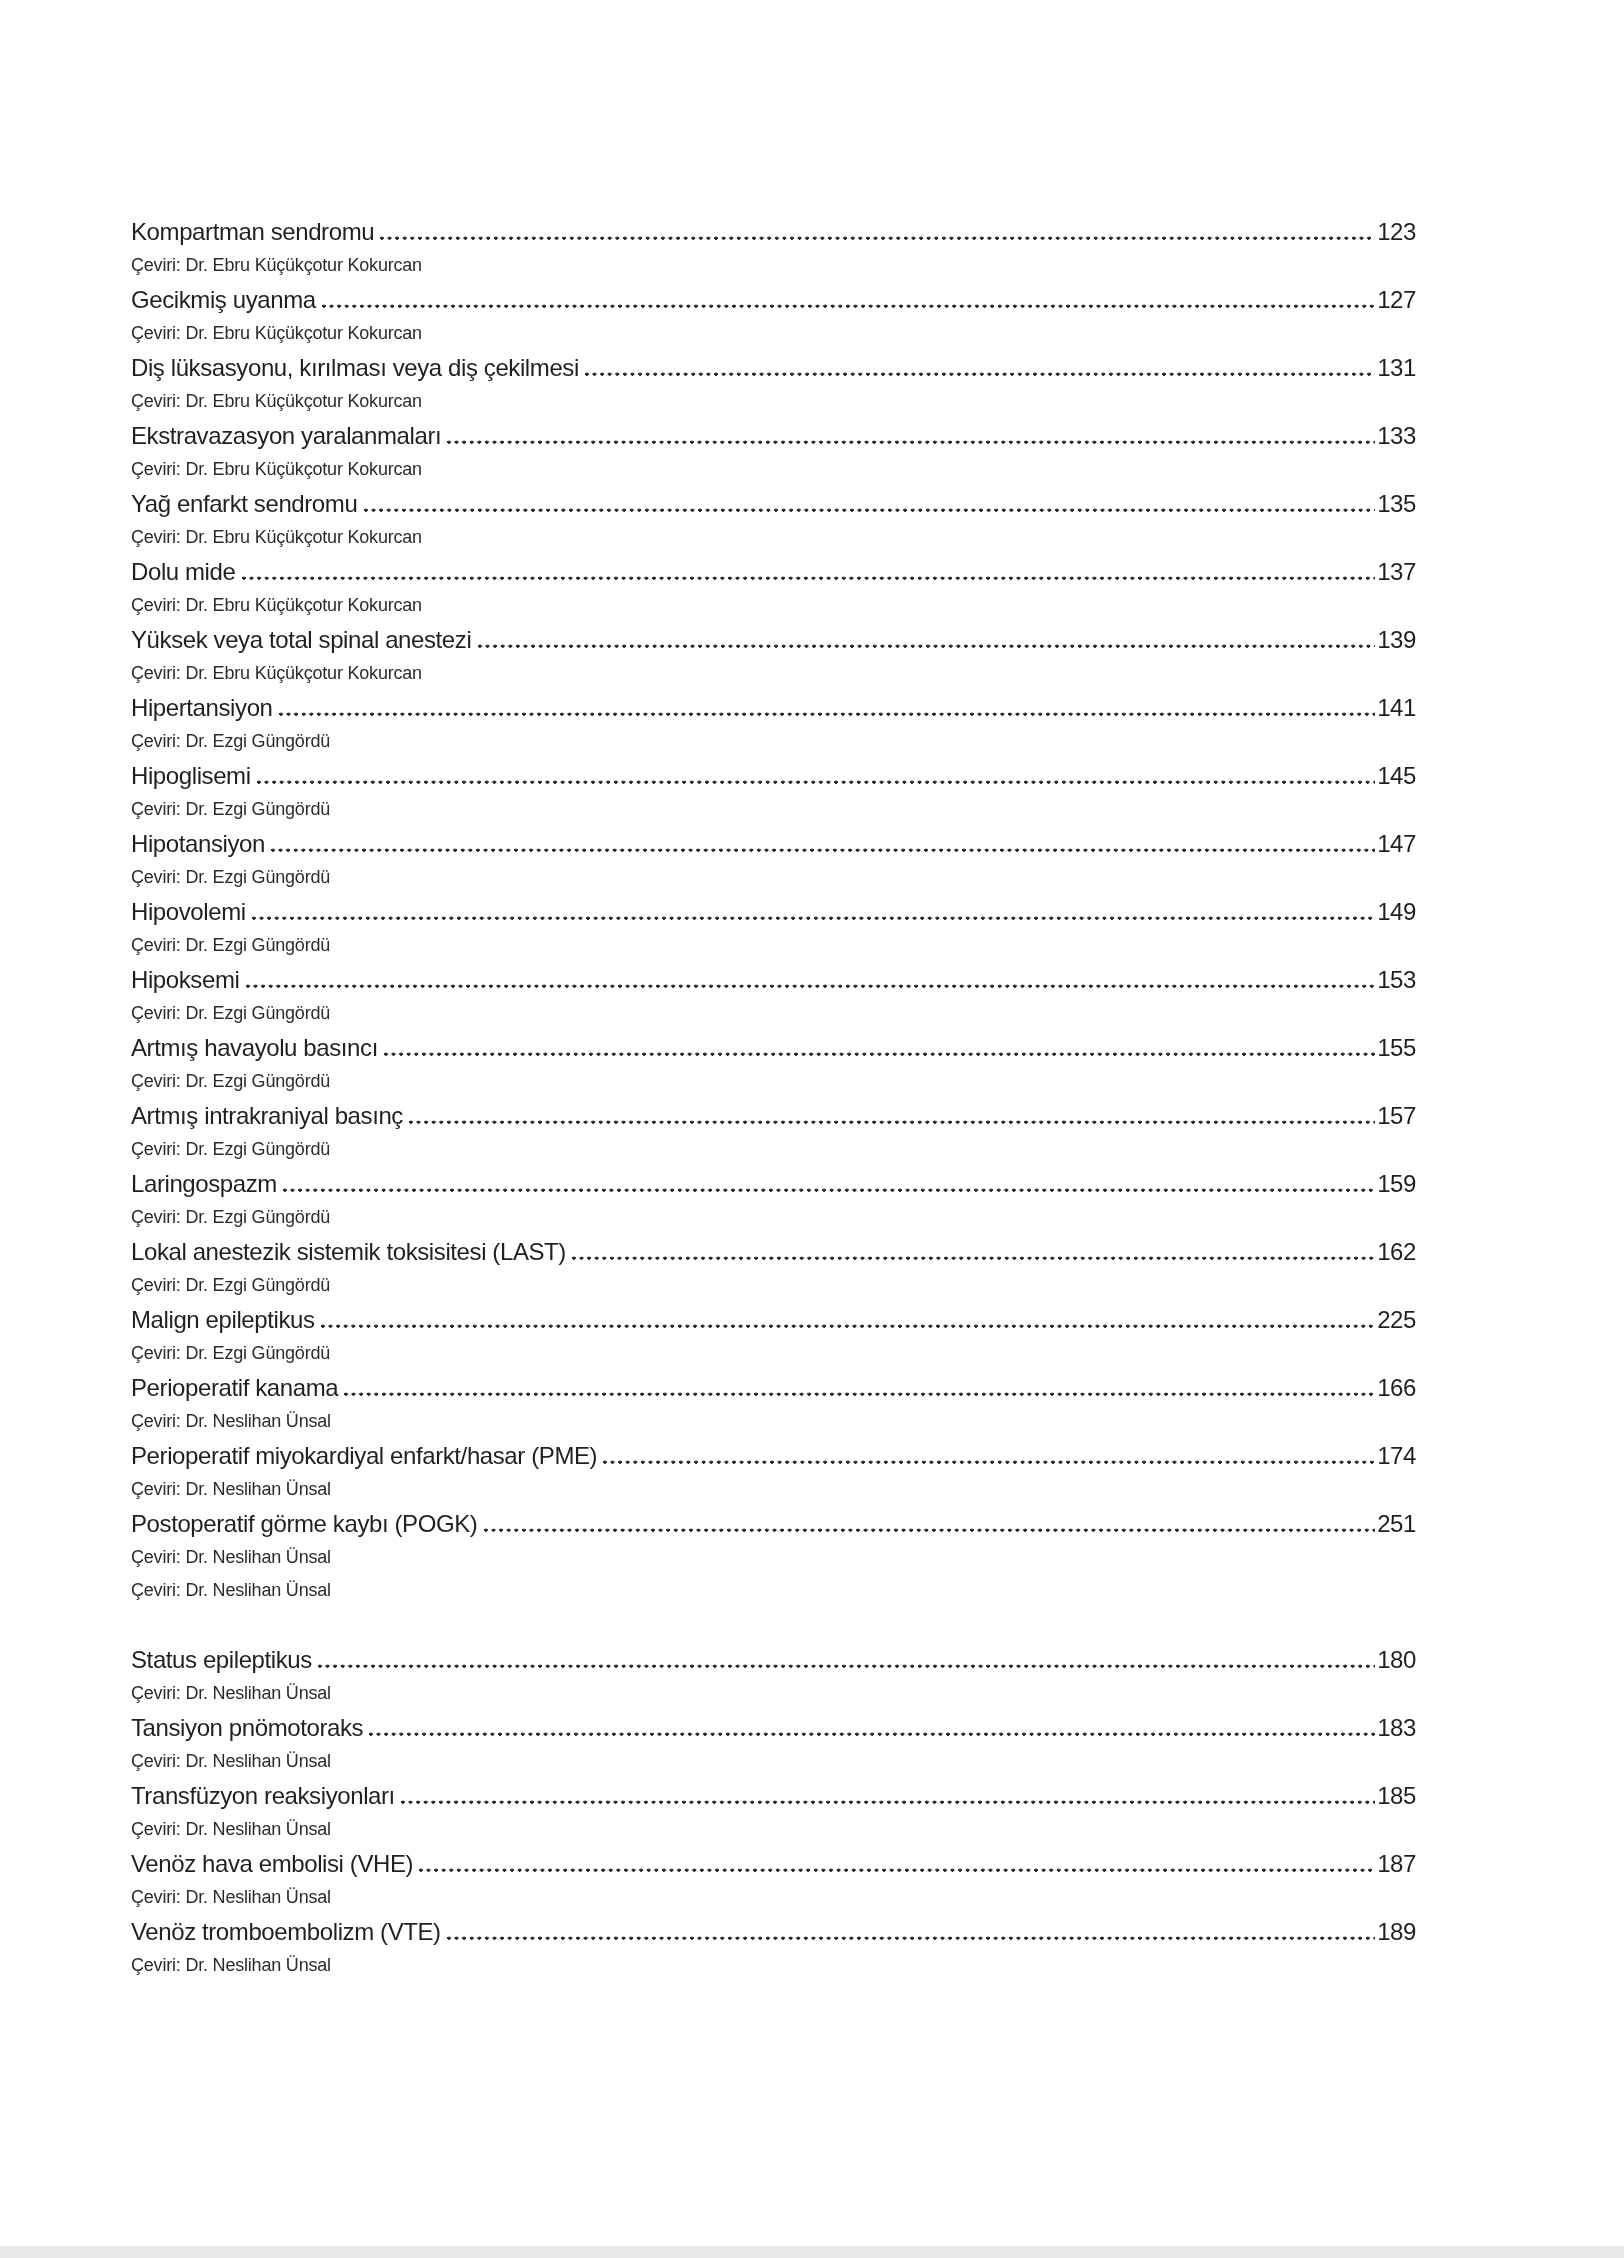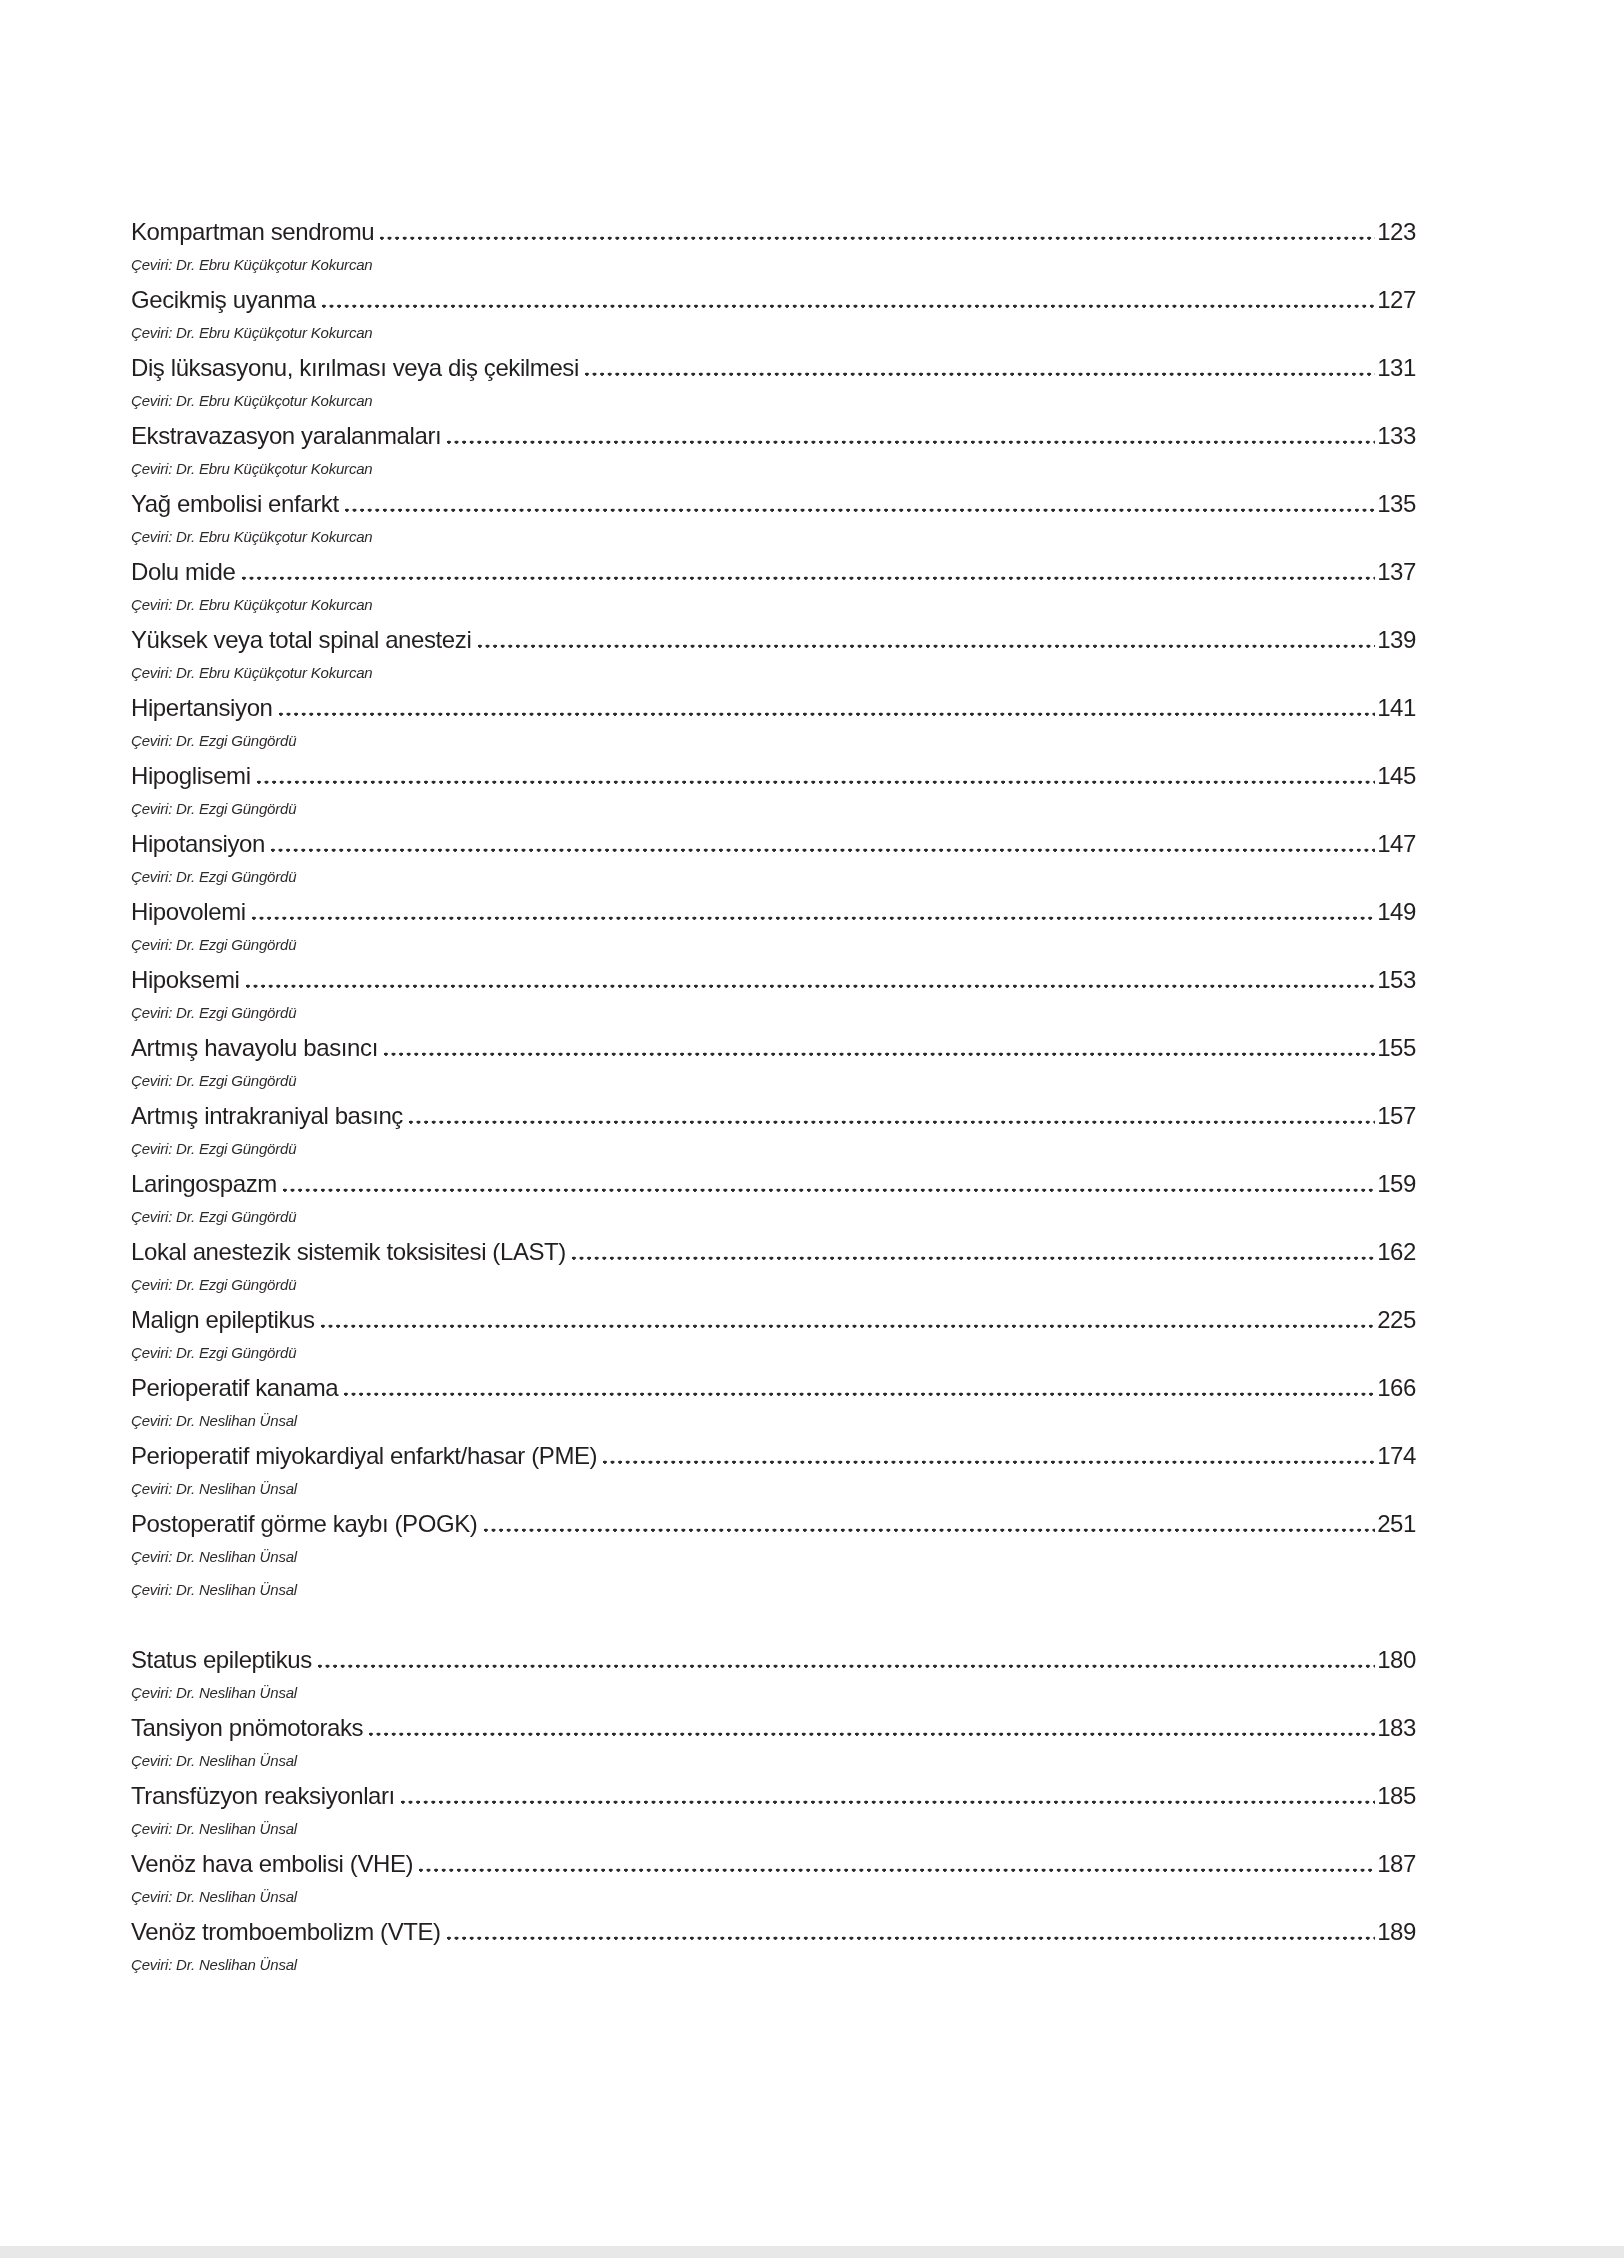--- a/index.html
+++ b/index.html
@@ -49,22 +49,21 @@
     background-position: left bottom;
   }
   .page-num {
     font-size: 24px;
     font-stretch: condensed;
     letter-spacing: -0.4px;
     color: #231f20;
     flex: 0 0 auto;
   }
   .translator {
-    font-size: 15px;
-    font-style: italic;
+    font-size: 18px;
     font-stretch: condensed;
     letter-spacing: -0.2px;
     line-height: 32px;
     color: #2e2a2b;
     white-space: nowrap;
   }
 </style>
 </head>
 <body>
 
@@ -101,21 +100,21 @@
     <div class="title-row">
       <span class="title">Ekstravazasyon yaralanmaları</span>
       <span class="leader"></span>
       <span class="page-num">133</span>
     </div>
     <div class="translator">Çeviri: Dr. Ebru Küçükçotur Kokurcan</div>
   </div>
 
   <div class="entry">
     <div class="title-row">
-      <span class="title">Yağ embolisi enfarkt</span>
+      <span class="title">Yağ enfarkt sendromu</span>
       <span class="leader"></span>
       <span class="page-num">135</span>
     </div>
     <div class="translator">Çeviri: Dr. Ebru Küçükçotur Kokurcan</div>
   </div>
 
   <div class="entry">
     <div class="title-row">
       <span class="title">Dolu mide</span>
       <span class="leader"></span>

